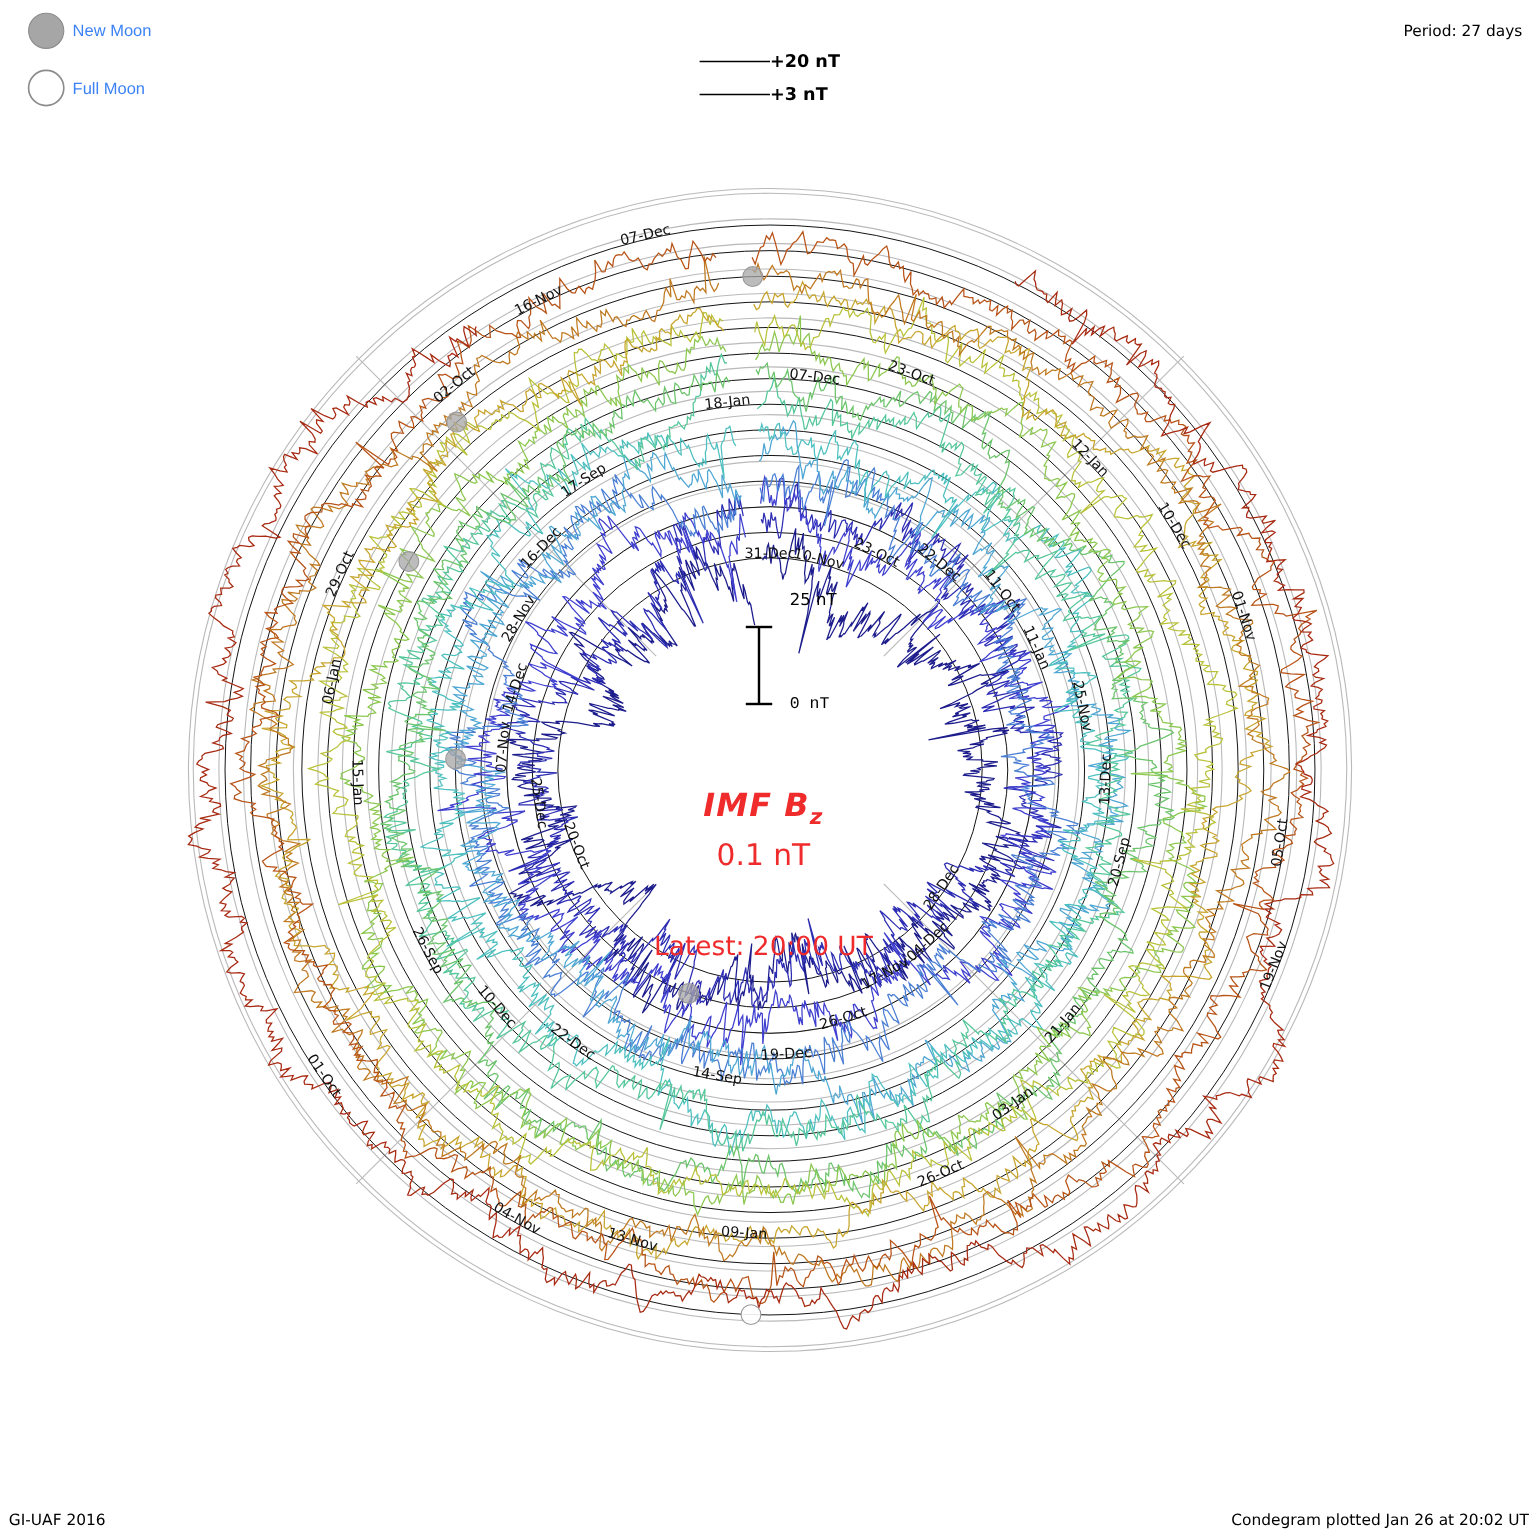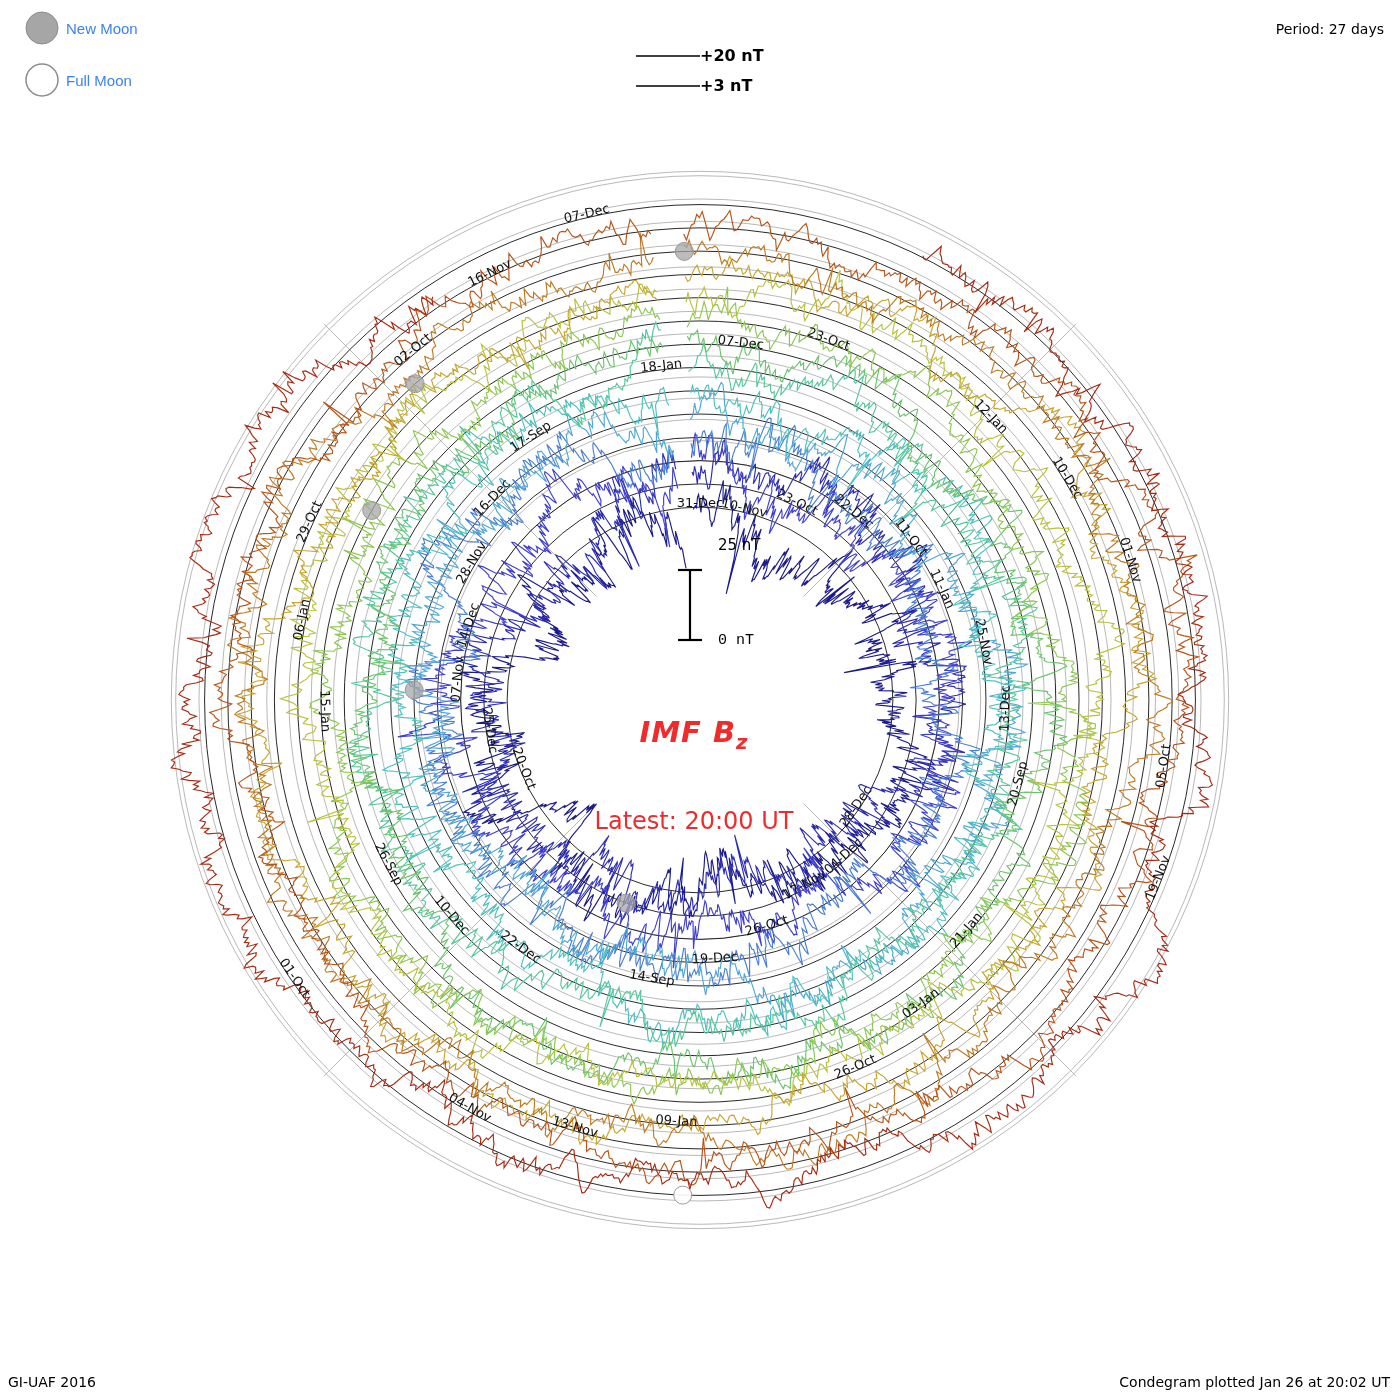--- a/index.html
+++ b/index.html
@@ -254,19 +254,20 @@
   <div id="period-label">Period: 27 days</div>
 
   <div class="axis-label" id="label-plus20">+20 nT</div>
   <div class="axis-label" id="label-plus10">+3 nT</div>
 
   <div class="scalebar-label" id="scalebar-top">25 nT</div>
   <div class="scalebar-label" id="scalebar-bottom">0 nT</div>
 
   <div id="center-block">
     <div id="center-title"><span>IMF B</span><sub>z</sub></div>
+    <div id="center-value">0.1 nT</div>
     <div id="center-latest">Latest: 20:00 UT</div>
   </div>
 
   <div id="footer-left">GI-UAF 2016</div>
   <div id="footer-right">Condegram plotted Jan 26 at 20:02 UT</div>
 
 </div>
 
 </body></html>

